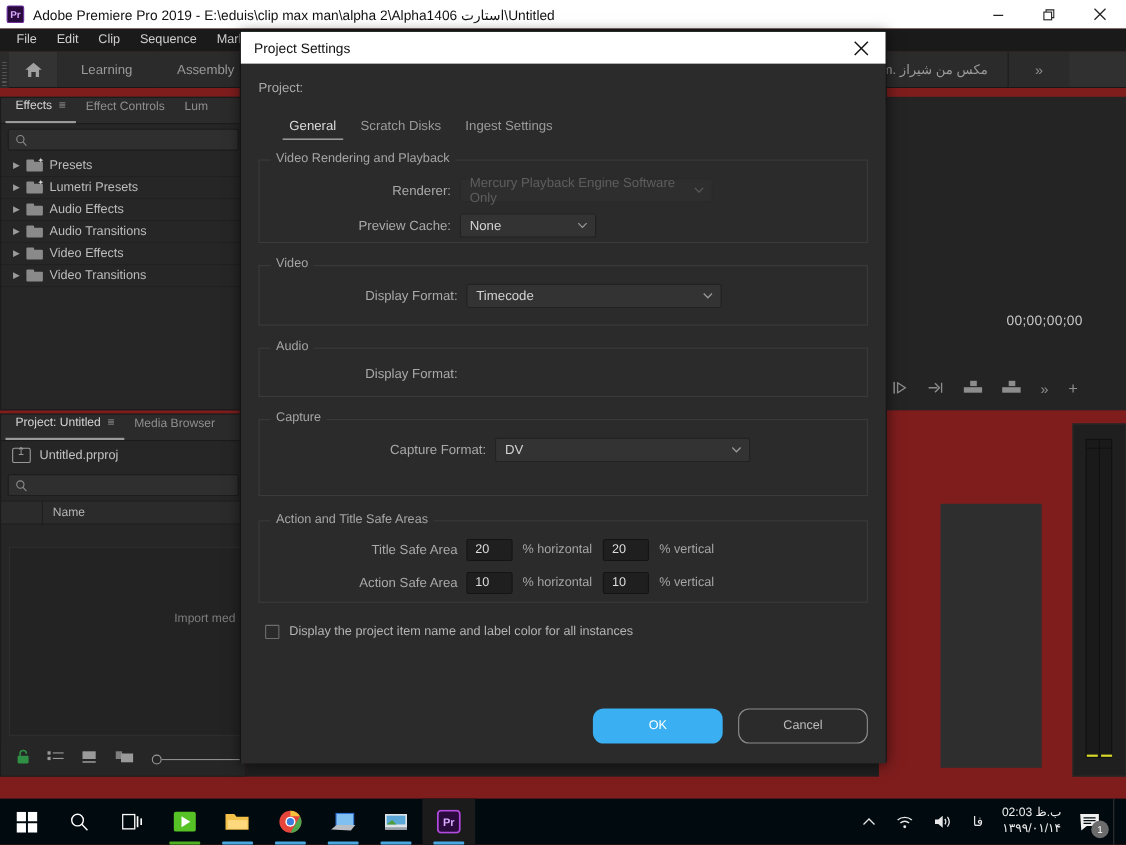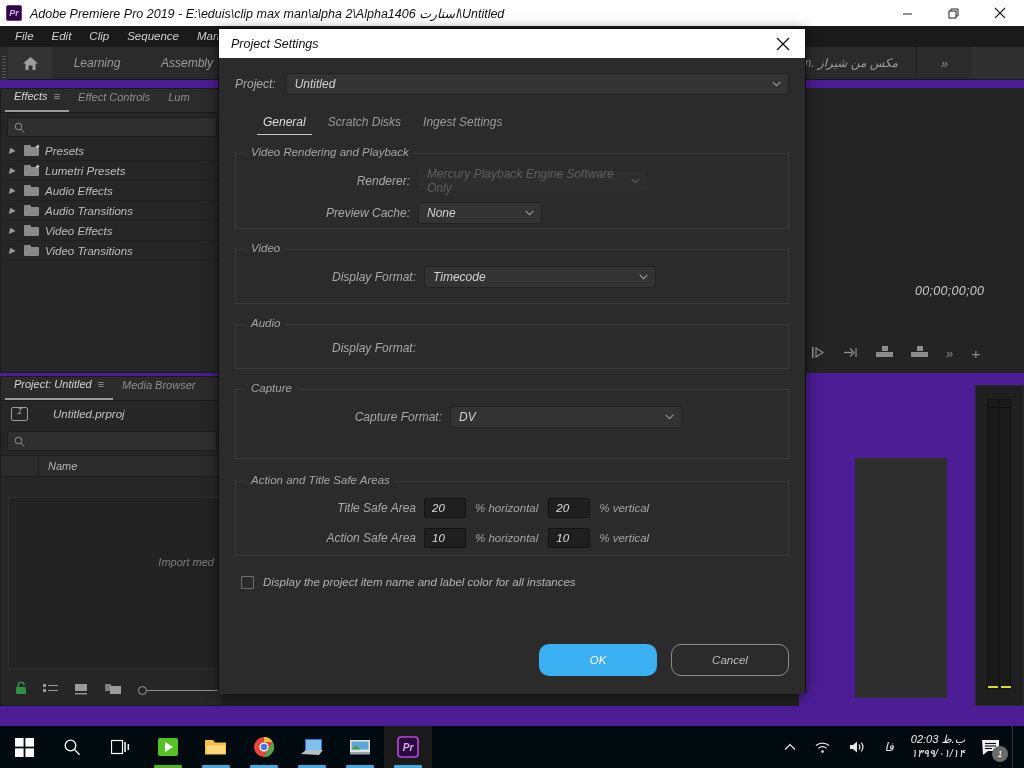--- a/index.html
+++ b/index.html
@@ -2,21 +2,21 @@
 <html><head>
 <meta charset="utf-8">
 <style>
   * { box-sizing: border-box; margin:0; padding:0; }
   html, body {
     width:1024px; height:768px; overflow:hidden;
     font-family: "Liberation Sans", sans-serif;
     background:#1e1e1e; color:#c8c8c8;
     -webkit-font-smoothing: antialiased;
   }
-  #screen { position:relative; width:1024px; height:768px; background:#4c1d95;font-style:italic; }
+  #screen { position:relative; width:1024px; height:768px; background:#7f1d1d; }
 
   
   .os-titlebar {
     position:absolute; left:0; top:0; width:1024px; height:26px;
     background:#ffffff; color:#000; display:flex; align-items:center;
   }
   .pr-badge {
     width:16px;height:16px;margin-left:6px;margin-right:8px;
     background:#2a0a3c;border:1px solid #6b2fa0;border-radius:2px;
     color:#d9a8ff;font-size:9px;font-weight:bold;line-height:14px;text-align:center;
@@ -58,21 +58,21 @@
   .ws-tab.rtl { direction:rtl; }
   .ws-right { margin-left:auto; display:flex; }
   .ws-more {
     width:56px; display:flex;align-items:center;justify-content:center;
     color:#8d8d8d; font-size:13px; background:#2b2b2b;
     border-left:1px solid #1d1d1d;
   }
   .ws-pad { width:52px; background:#303030; }
 
   
-  .panel { position:absolute; background:#262626; border:1px solid #1b1b1b; }
+  .panel { position:absolute; background:#262626; border:1px solid #1b1b1b;text-align:right; }
   .panel-tabs {
     height:24px; display:flex; align-items:flex-end; background:#2b2b2b;
     border-bottom:1px solid #1b1b1b; padding-left:4px;
   }
   .ptab {
     font-size:11px; color:#8e8e8e; padding:0 9px 5px 9px; line-height:1;
     display:flex; align-items:center; gap:6px; height:24px;
   }
   .ptab.active { color:#d4d4d4; border-bottom:2px solid #9a9a9a; }
   .ptab .burger { font-size:11px; color:#9c9c9c; }
@@ -97,21 +97,21 @@
   .folder b {
     position:absolute; left:0; top:0; width:7px; height:3px; background:#8a8a8a;
     border-radius:1px 1px 0 0;
   }
   .folder s.star {
     position:absolute; right:0px; top:-1px; width:5px; height:5px; color:#cfcfcf;
     font-size:7px; line-height:5px; text-decoration:none;
   }
 
   
-  .proj-head { height:26px; display:flex; align-items:center; gap:25px; padding-left:10px; }
+  .proj-head { height:26px; display:flex; align-items:center; gap:8px; padding-left:10px; }
   .proj-ico {
     width:17px;height:14px;border:1px solid #9a9a9a;border-radius:2px;position:relative;
   }
   .proj-ico::after{ content:"↥"; position:absolute; left:3px; top:-3px; font-size:10px; color:#9a9a9a; }
   .proj-name { font-size:11.5px; color:#c3c3c3; }
   .col-head {
     height:22px; background:#2b2b2b; border-top:1px solid #1e1e1e; border-bottom:1px solid #1e1e1e;
     display:flex; align-items:center;
   }
   .col-head .cw { width:38px; border-right:1px solid #1e1e1e; height:22px; }
@@ -463,26 +463,20 @@
           <line x1="1" y1="1" x2="13" y2="13" stroke="#111" stroke-width="1.3"></line>
           <line x1="13" y1="1" x2="1" y2="13" stroke="#111" stroke-width="1.3"></line>
         </svg>
       </span>
     </div>
 
     <div class="modal-body">
 
       <div class="proj-select-row">
         <span class="lbl">Project:</span>
-        <span class="select" style="width:508px;">
-          <span>Untitled</span>
-          <svg class="chev" viewBox="0 0 9 6">
-              <polyline points="0.7,0.8 4.5,4.7 8.3,0.8" fill="none" stroke="#9a9a9a" stroke-width="1.1"></polyline>
-            </svg>
-        </span>
       </div>
 
       <div class="tabs-row">
         <div class="dtab active">General</div>
         <div class="dtab">Scratch Disks</div>
         <div class="dtab">Ingest Settings</div>
       </div>
 
       <div class="fieldset" style="margin-top:18px;height:76px;">
         <div class="legend">Video Rendering and Playback</div>

